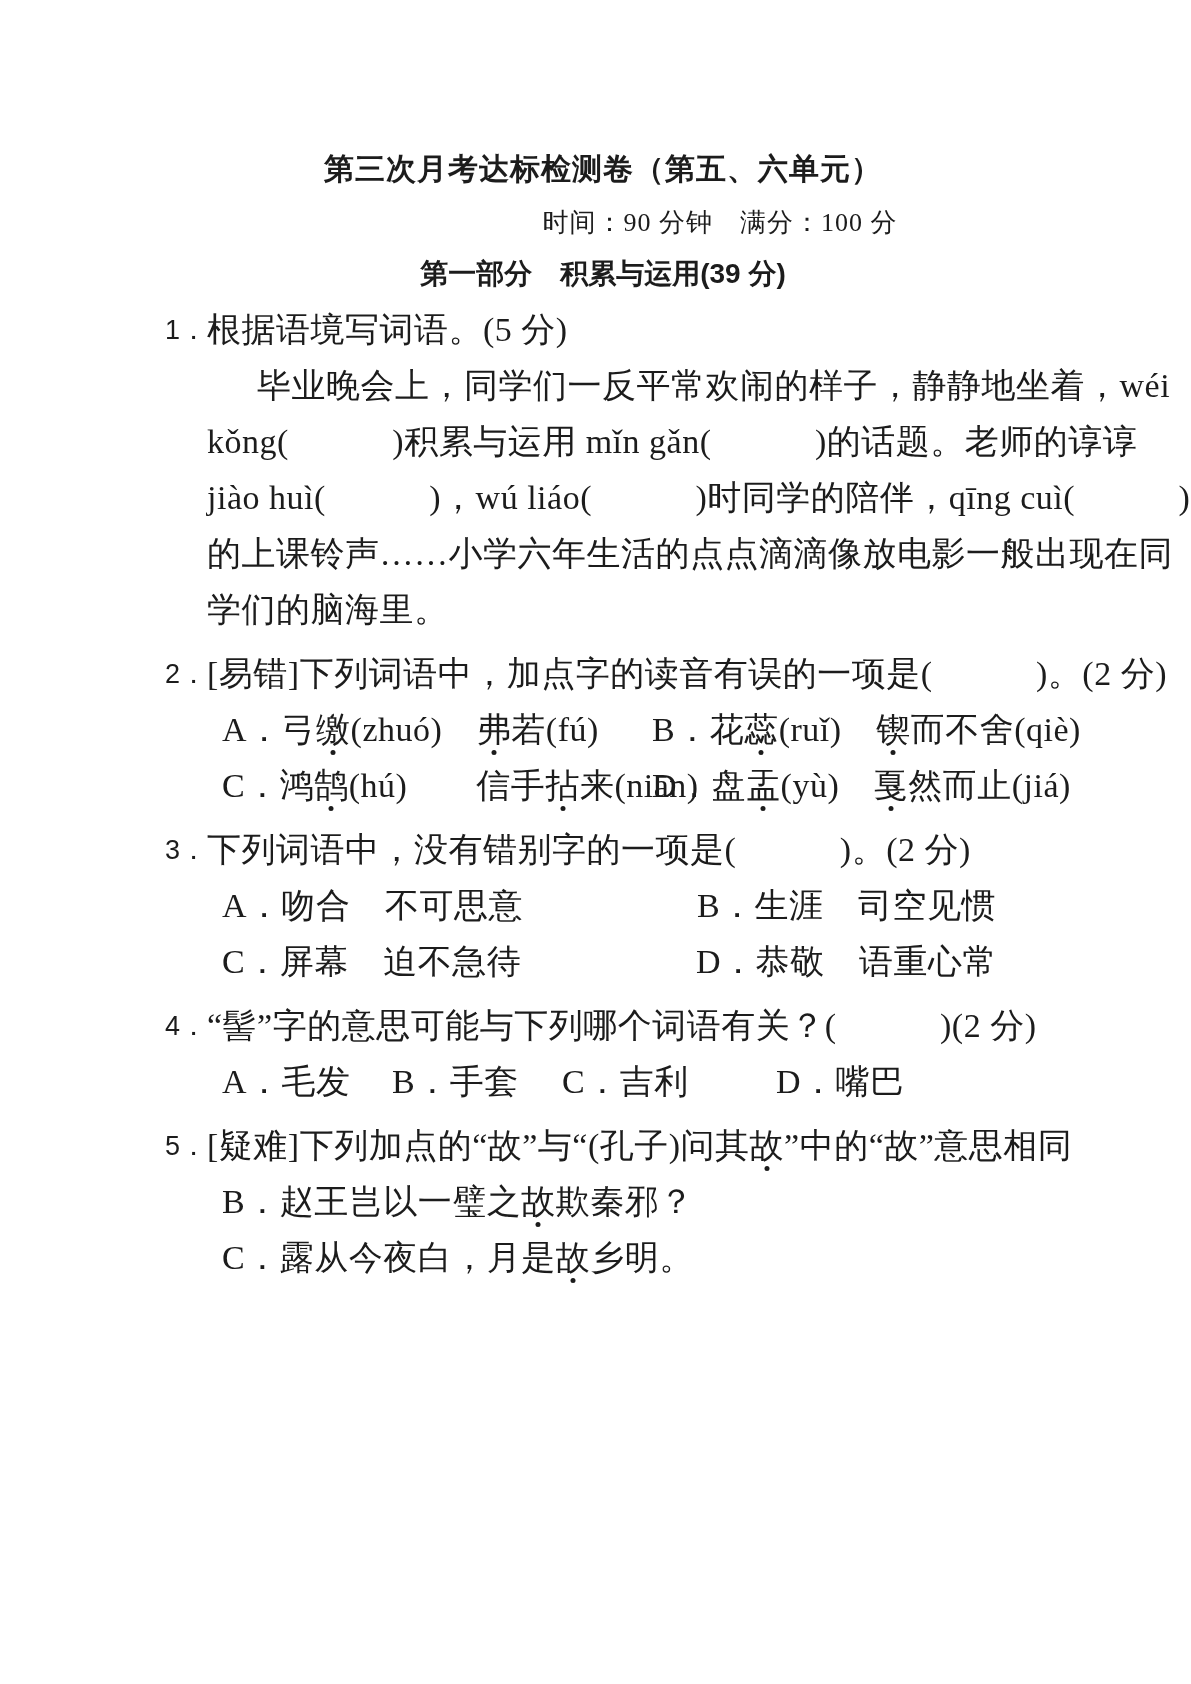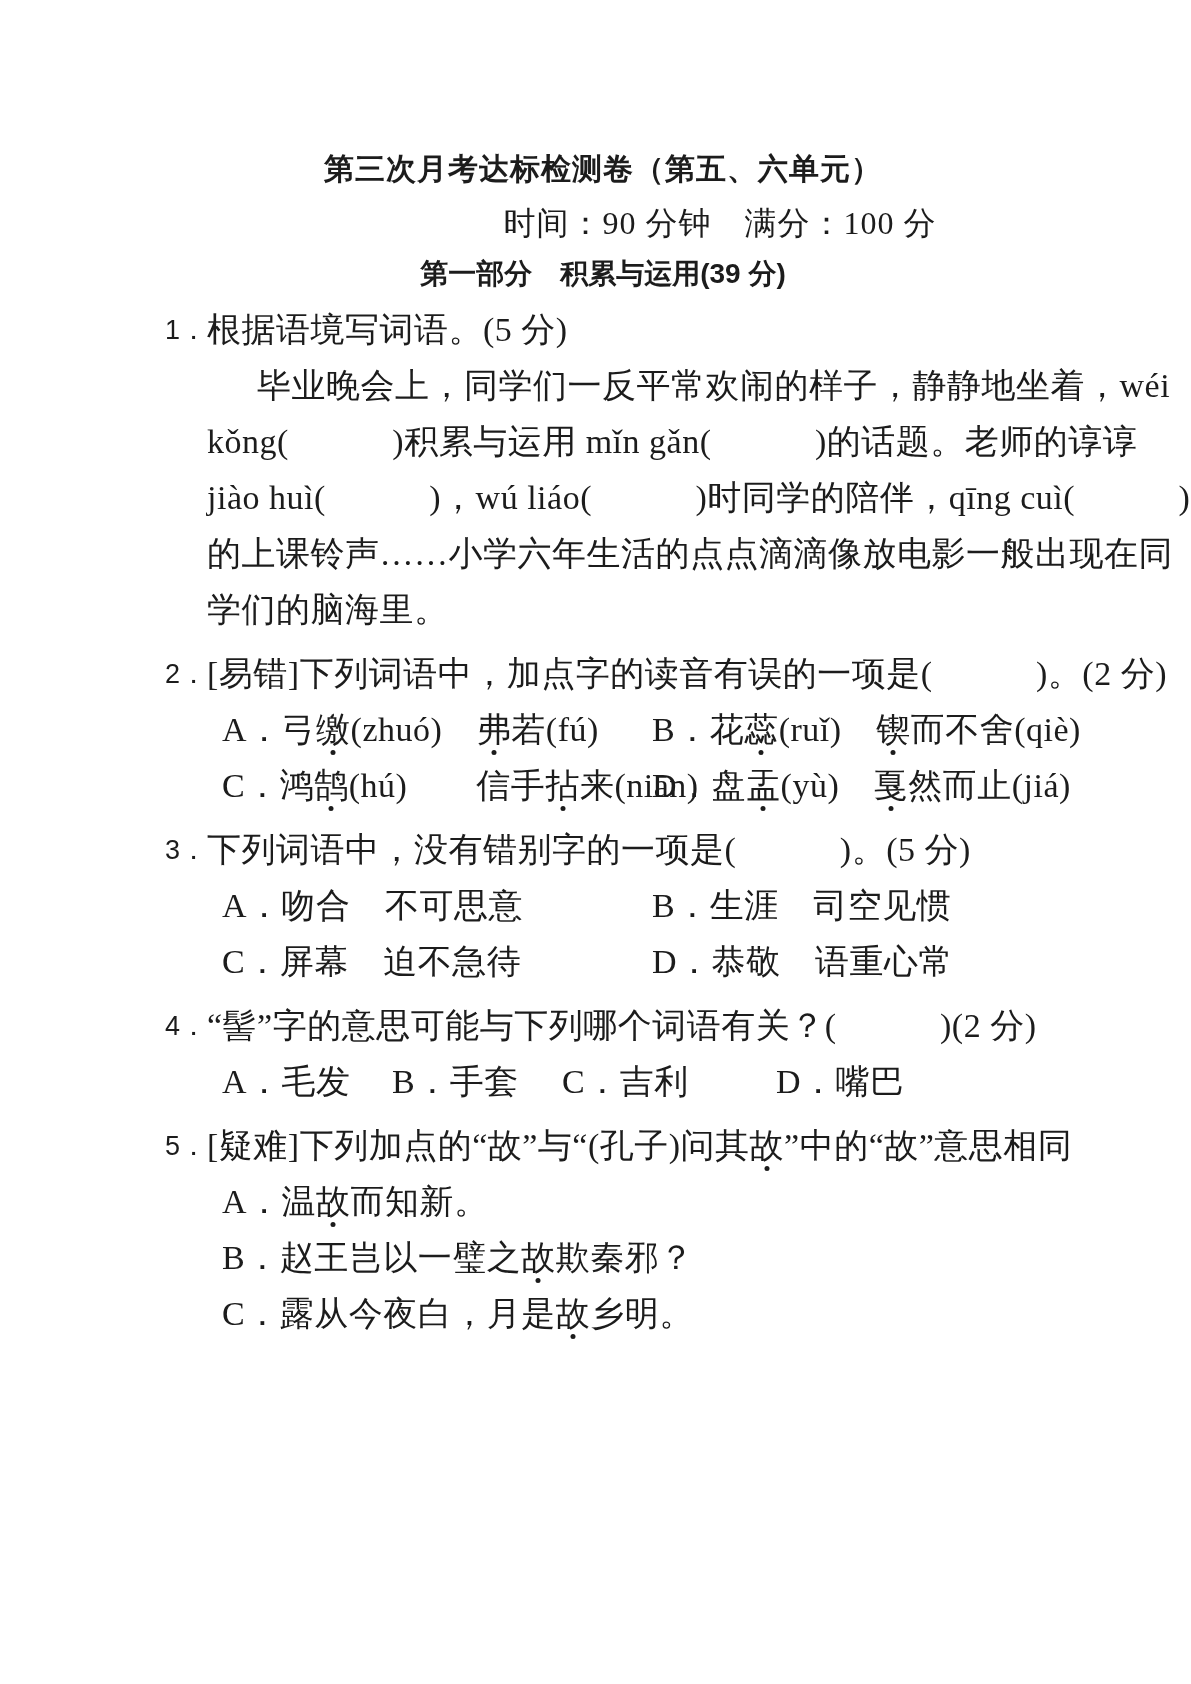--- a/index.html
+++ b/index.html
@@ -18,21 +18,21 @@
     text-align:center;
     font-family:"Liberation Sans", sans-serif;
     font-weight:700;
     font-size:30px;
     letter-spacing:1px;
     line-height:42px;
   }
   .meta {
     text-align:center;
     padding-left:234px;
-    font-size:32px;
+    font-size:26px;
     line-height:38px;
     margin-top:14px;
     letter-spacing:1px;
   }
   .section {
     text-align:center;
     font-family:"Liberation Sans", sans-serif;
     font-weight:700;
     font-size:28px;
     line-height:40px;
@@ -50,21 +50,21 @@
   .qbody { flex:1; min-width:0; }
   .line {
     font-size:34px;
     line-height:56px;
     white-space:nowrap;
     letter-spacing:0.5px;
   }
   .indent { text-indent:50px; }
   .optrow { display:flex; padding-left:15px; }
   .optrow .c1 { width:430px; flex:0 0 430px; }
-  .optrow .c2 { flex:1; }
+  .optrow .c2 { flex:1;text-align:center; }
   .optrow4 { display:flex; padding-left:15px;align-items:center; }
   .optrow4 .oi { width:170px; flex:0 0 170px; }
   .optrow4 .oi:last-child { width:auto; flex:0 0 auto;margin-left:44px; }
   .optline { padding-left:15px; }
   .em { position:relative; }
   .em::after {
     content:"";
     position:absolute;
     left:50%;
     transform:translateX(-50%);
@@ -113,21 +113,21 @@
           <span class="c2"><span>D．盘</span><span class="em">盂</span><span>(yù)　</span><span class="em">戛</span><span>然而止(jiá)</span></span>
         </div>
       </div>
     </div>
   </div>
 
   <div class="q">
     <div class="qrow">
       <span class="qnum">3．</span>
       <div class="qbody">
-        <div class="line">下列词语中，没有错别字的一项是(　　　)。(5 分)</div>
+        <div class="line">下列词语中，没有错别字的一项是(　　　)。(2 分)</div>
         <div class="line optrow">
           <span class="c1">A．吻合　不可思意</span>
           <span class="c2">B．生涯　司空见惯</span>
         </div>
         <div class="line optrow">
           <span class="c1">C．屏幕　迫不急待</span>
           <span class="c2">D．恭敬　语重心常</span>
         </div>
       </div>
     </div>
@@ -146,20 +146,19 @@
         </div>
       </div>
     </div>
   </div>
 
   <div class="q">
     <div class="qrow">
       <span class="qnum">5．</span>
       <div class="qbody">
         <div class="line"><span>[疑难]下列加点的“故”与“(孔子)问其</span><span class="em">故</span><span>”中的“故”意思相同</span></div>
-        <div class="line optline"><span>A．温</span><span class="em">故</span><span>而知新。</span></div>
         <div class="line optline"><span>B．赵王岂以一璧之</span><span class="em">故</span><span>欺秦邪？</span></div>
         <div class="line optline"><span>C．露从今夜白，月是</span><span class="em">故</span><span>乡明。</span></div>
       </div>
     </div>
   </div>
 
 </div>
 
 </body></html>

